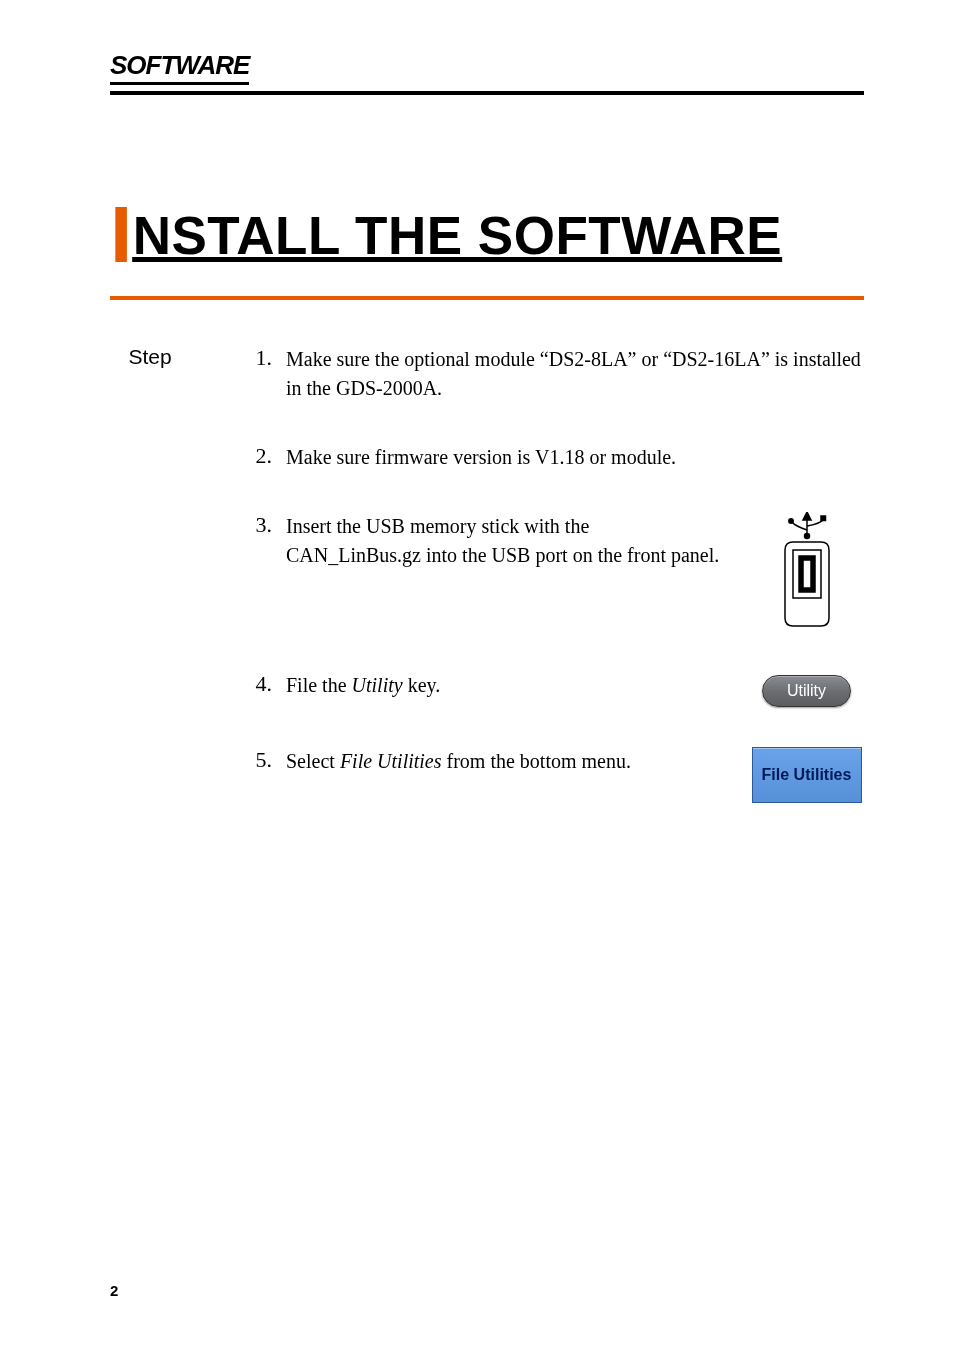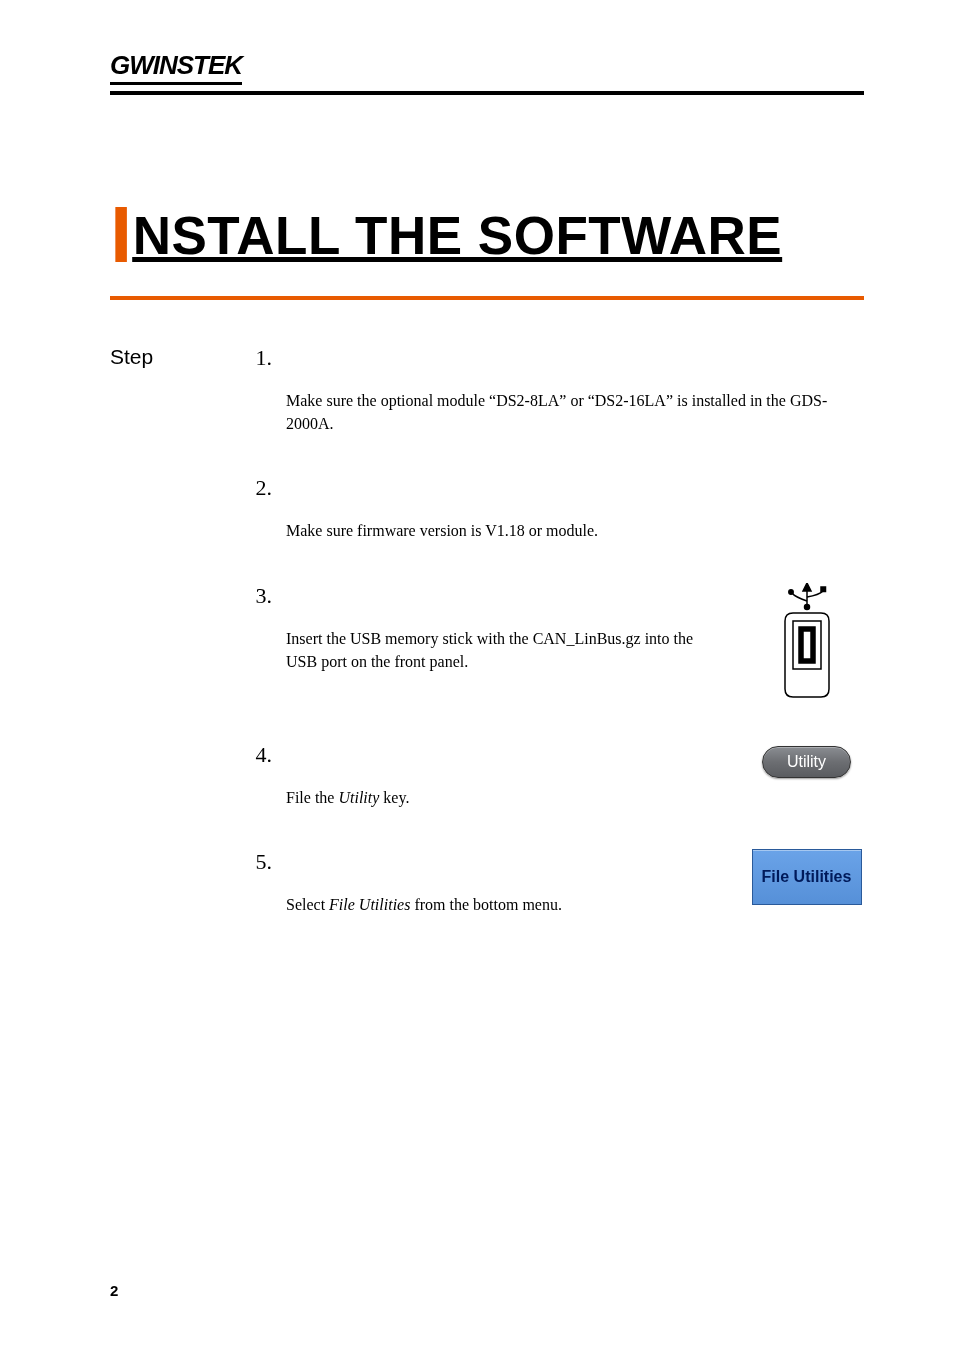--- a/index.html
+++ b/index.html
@@ -59,20 +59,21 @@
     }
     .content {
       display: flex;
       gap: 60px;
     }
     .step-label {
       font-family: 'Segoe UI', Arial, sans-serif;
       font-size: 21px;
       width: 80px;
       flex-shrink: 0;
+      text-align: center;
     }
     .steps-list {
       flex: 1;
     }
     .step {
       display: flex;
       margin-bottom: 40px;
       gap: 14px;
     }
     .step-content-wrap {
@@ -82,24 +83,23 @@
       align-items: flex-start;
     }
     .step-num {
       font-family: Georgia, serif;
       font-size: 22px;
       min-width: 22px;
       text-align: right;
     }
     .step-text {
       font-family: Georgia, serif;
-      font-size: 16px;
+      font-size: 20px;
       line-height: 1.45;
       flex: 1;
-      margin-top: 44px;
     }
     .step-text .italic {
       font-style: italic;
     }
     .step-icon-area {
       width: 115px;
       flex-shrink: 0;
       display: flex;
       justify-content: center;
       align-items: flex-start;
@@ -137,21 +137,21 @@
       left: 110px;
       font-family: Arial, sans-serif;
       font-weight: 900;
       font-size: 15px;
     }
   </style>
 </head>
 <body>
 
 <div class="header">
-  <div class="logo"><span class="gw">GWINSTEK</span></div>
+  <div class="logo"><span class="gw">SOFTWARE</span></div>
 </div>
 
 <h1 class="main-title">
   <span class="initial">I</span><span>NSTALL THE SOFTWARE</span>
 </h1>
 
 <div class="content">
   <div class="step-label">Step</div>
   <div class="steps-list">
 

